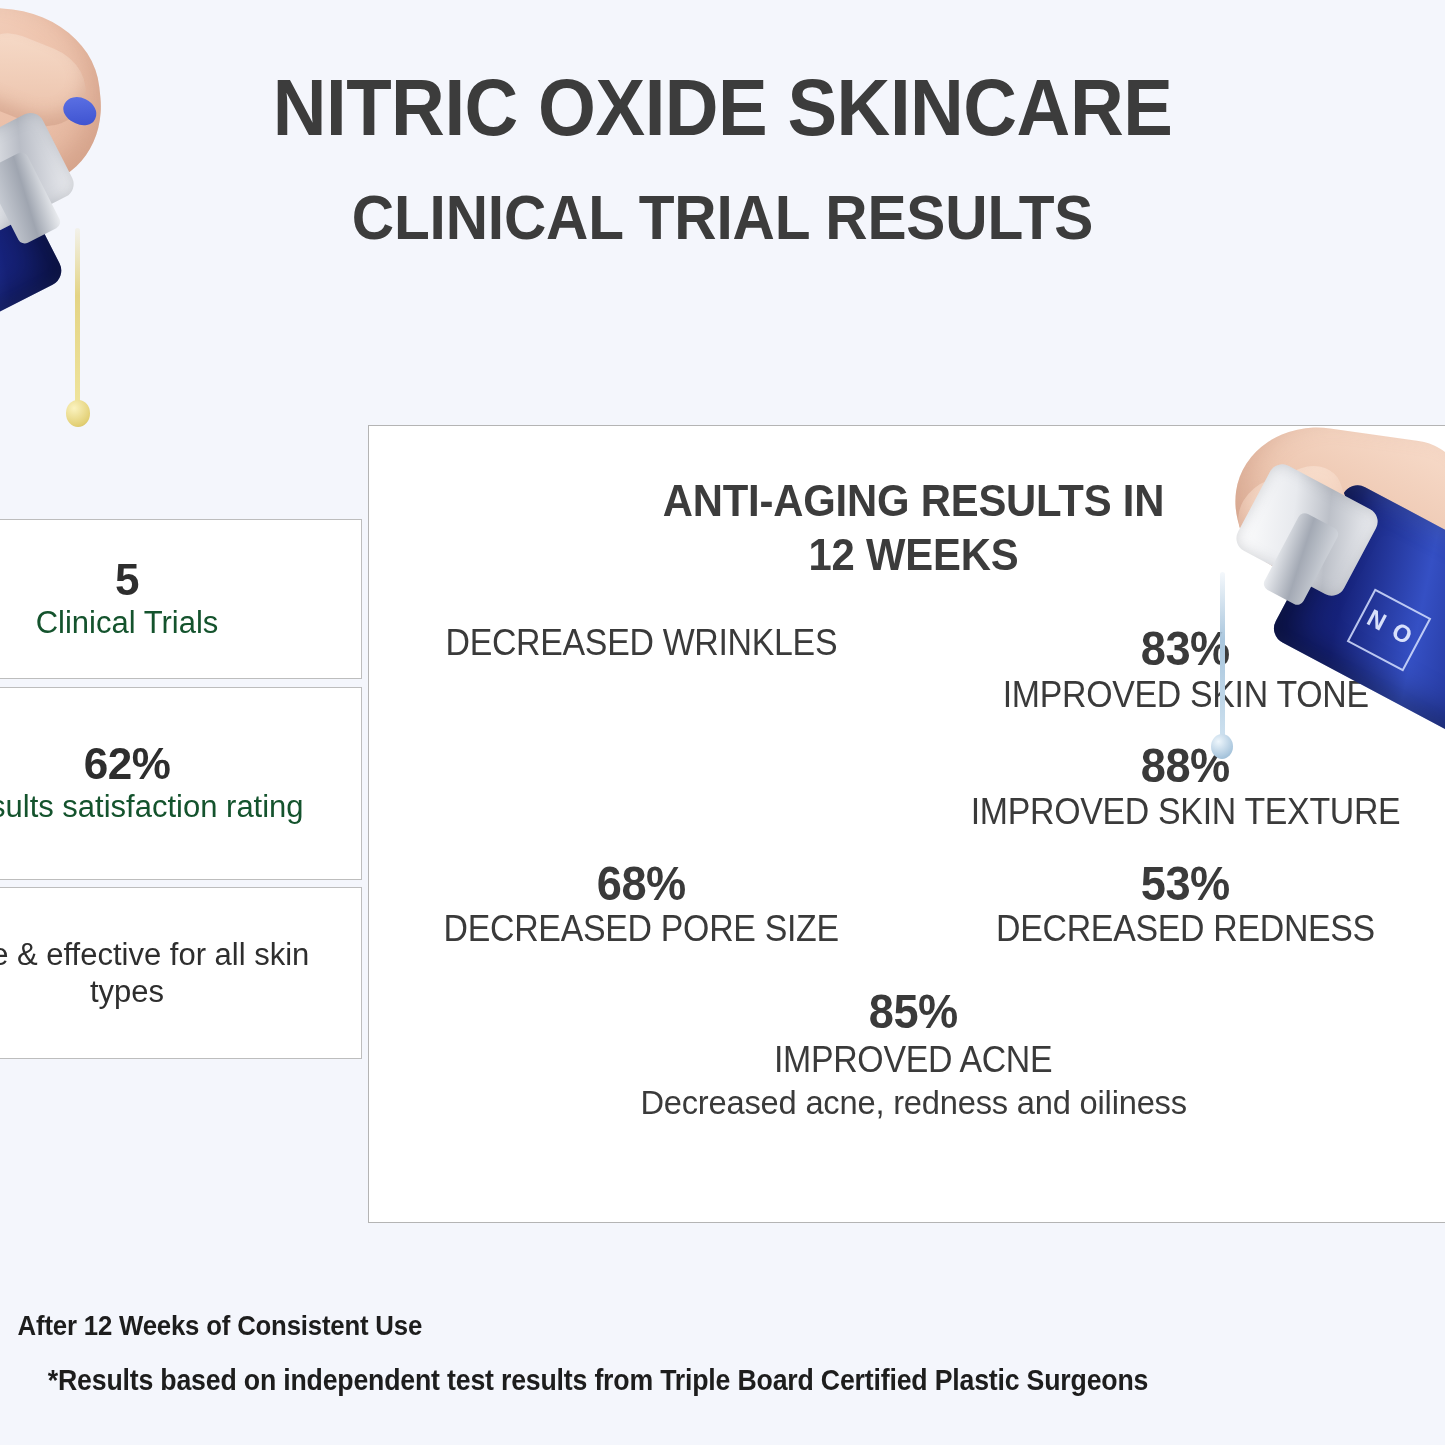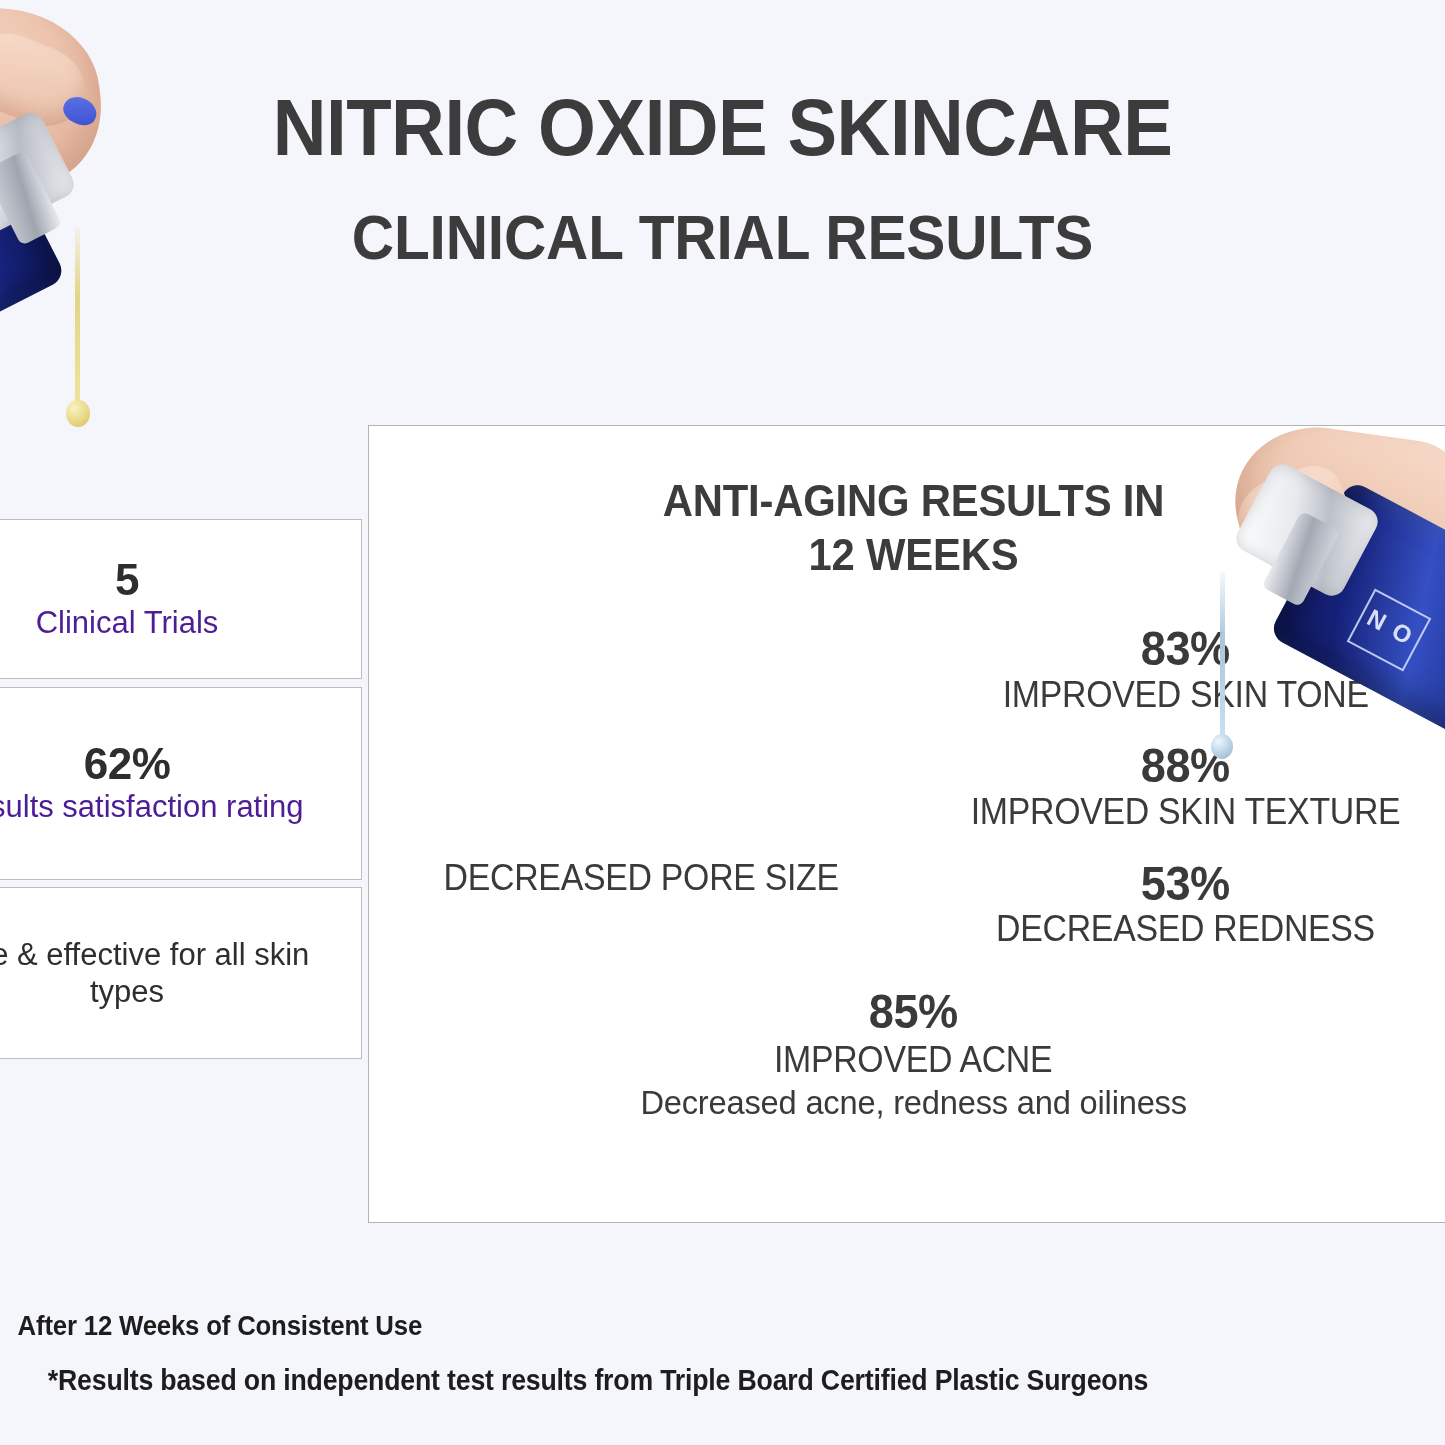--- a/index.html
+++ b/index.html
@@ -8,21 +8,21 @@
     background:#f4f6fc;
     font-family:"Liberation Sans", sans-serif;
     color:#3a3a3a;
     position:relative;
     overflow:hidden;
   }
 
   
   .title-block{
     position:absolute; left:0; top:0; width:1445px;
-    text-align:center; padding-top:88px;
+    text-align:center; padding-top:68px;
   }
   .title-main{
     font-size:80px; font-weight:bold; letter-spacing:-0.5px;
     color:#3c3c3c; line-height:1.0;
     transform:scaleX(0.93); transform-origin:center;
     white-space:nowrap;
   }
   .title-sub{
     font-size:63px; font-weight:bold; letter-spacing:-0.2px;
     color:#3c3c3c; line-height:1.0; margin-top:38px;
@@ -39,21 +39,21 @@
     padding:0 26px;
   }
   .side-card.c1{ height:160px; }
   .side-card.c2{ height:193px; margin-top:8px; }
   .side-card.c3{ height:172px; margin-top:7px; }
   .side-num{
     font-size:44px; font-weight:bold; color:#2e2e2e; line-height:1.05;
     letter-spacing:-0.5px;
   }
   .side-label{
-    font-size:31px; color:#4c1d95; line-height:1.18; font-weight:400;
+    font-size:31px; color:#14532d; line-height:1.18; font-weight:400;
     margin-top:2px;
   }
   .side-plain{
     font-size:31px; color:#2e2e2e; line-height:1.2; font-weight:400;
   }
 
   
   .panel{
     position:absolute; left:368px; top:425px;
     width:1090px; height:798px;
@@ -276,36 +276,38 @@
 <div class="panel">
 
   <div class="panel-heading">
     <div>ANTI-AGING RESULTS IN</div>
     <div>12 WEEKS</div>
   </div>
 
   <div class="stat-grid">
 
     <div class="stat">
+      <div><span class="stat-label">DECREASED WRINKLES</span></div>
     </div>
 
     <div class="stat">
       <div><span class="stat-num">83%</span></div>
       <div><span class="stat-label">IMPROVED SKIN TONE</span></div>
     </div>
 
     <div class="stat">
     </div>
 
     <div class="stat">
       <div><span class="stat-num">88%</span></div>
       <div><span class="stat-label">IMPROVED SKIN TEXTURE</span></div>
     </div>
 
     <div class="stat">
+      <div><span class="stat-num">68%</span></div>
       <div><span class="stat-label">DECREASED PORE SIZE</span></div>
     </div>
 
     <div class="stat">
       <div><span class="stat-num">53%</span></div>
       <div><span class="stat-label">DECREASED REDNESS</span></div>
     </div>
 
   </div>
 

